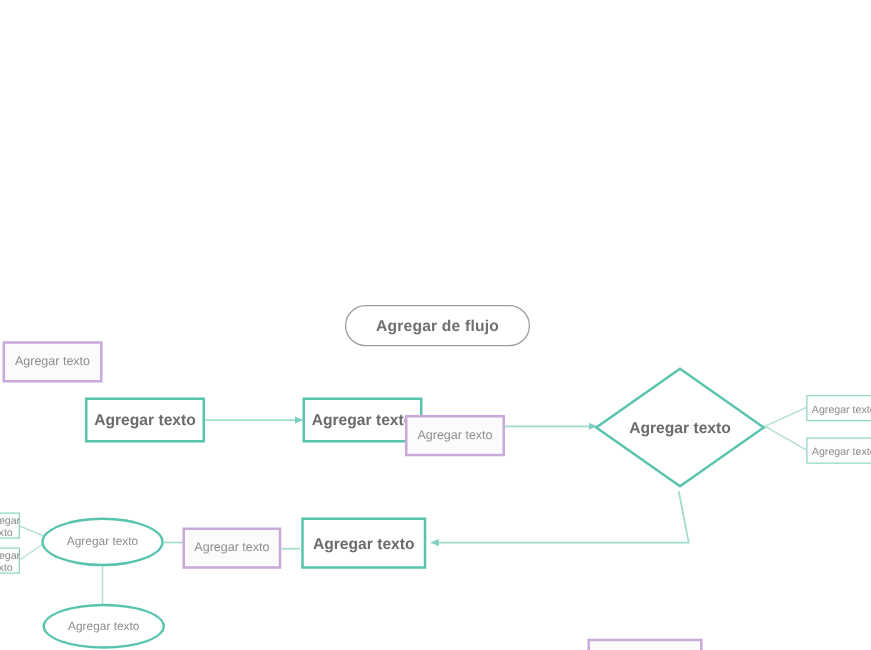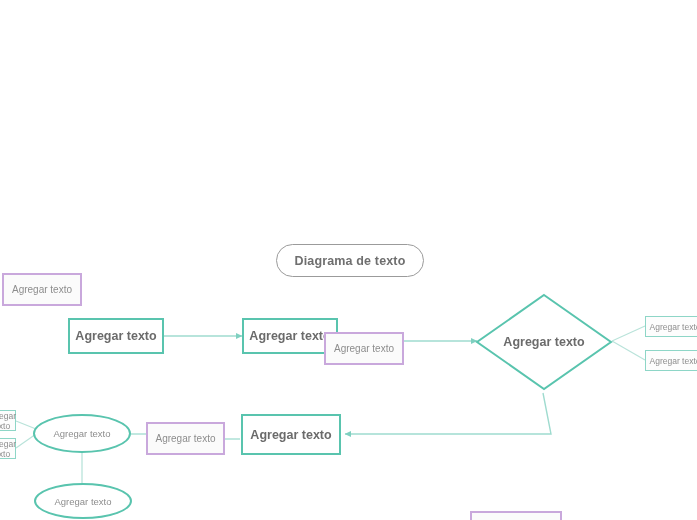--- a/index.html
+++ b/index.html
@@ -132,21 +132,21 @@
 
     <line x1="131" y1="434" x2="147" y2="434" stroke="#9fdbcf" stroke-width="1.3"></line>
 
     <line x1="16" y1="421" x2="36" y2="429" stroke="#b9e3da" stroke-width="1.2"></line>
 
     <line x1="16" y1="448" x2="36" y2="434" stroke="#b9e3da" stroke-width="1.2"></line>
 
     <line x1="82" y1="452" x2="82" y2="485" stroke="#b9e3da" stroke-width="1.3"></line>
   </svg>
 
-  <div class="node title-pill" style="left:276px; top:244px; width:148px; height:33px;">Diagrama de texto</div>
+  <div class="node title-pill" style="left:276px; top:244px; width:148px; height:33px;">Agregar de flujo</div>
 
   <div class="node box-purple" style="left:2px; top:273px; width:80px; height:33px;">Agregar texto</div>
 
   <div class="node box-teal" style="left:68px; top:318px; width:96px; height:36px;">Agregar texto</div>
 
   <div class="node box-teal" style="left:242px; top:318px; width:96px; height:36px;">Agregar texto</div>
 
   <div class="node box-purple" style="left:324px; top:332px; width:80px; height:33px;">Agregar texto</div>
 
   <div class="diamond-wrap" style="left:475px; top:293px; width:138px; height:98px;">

